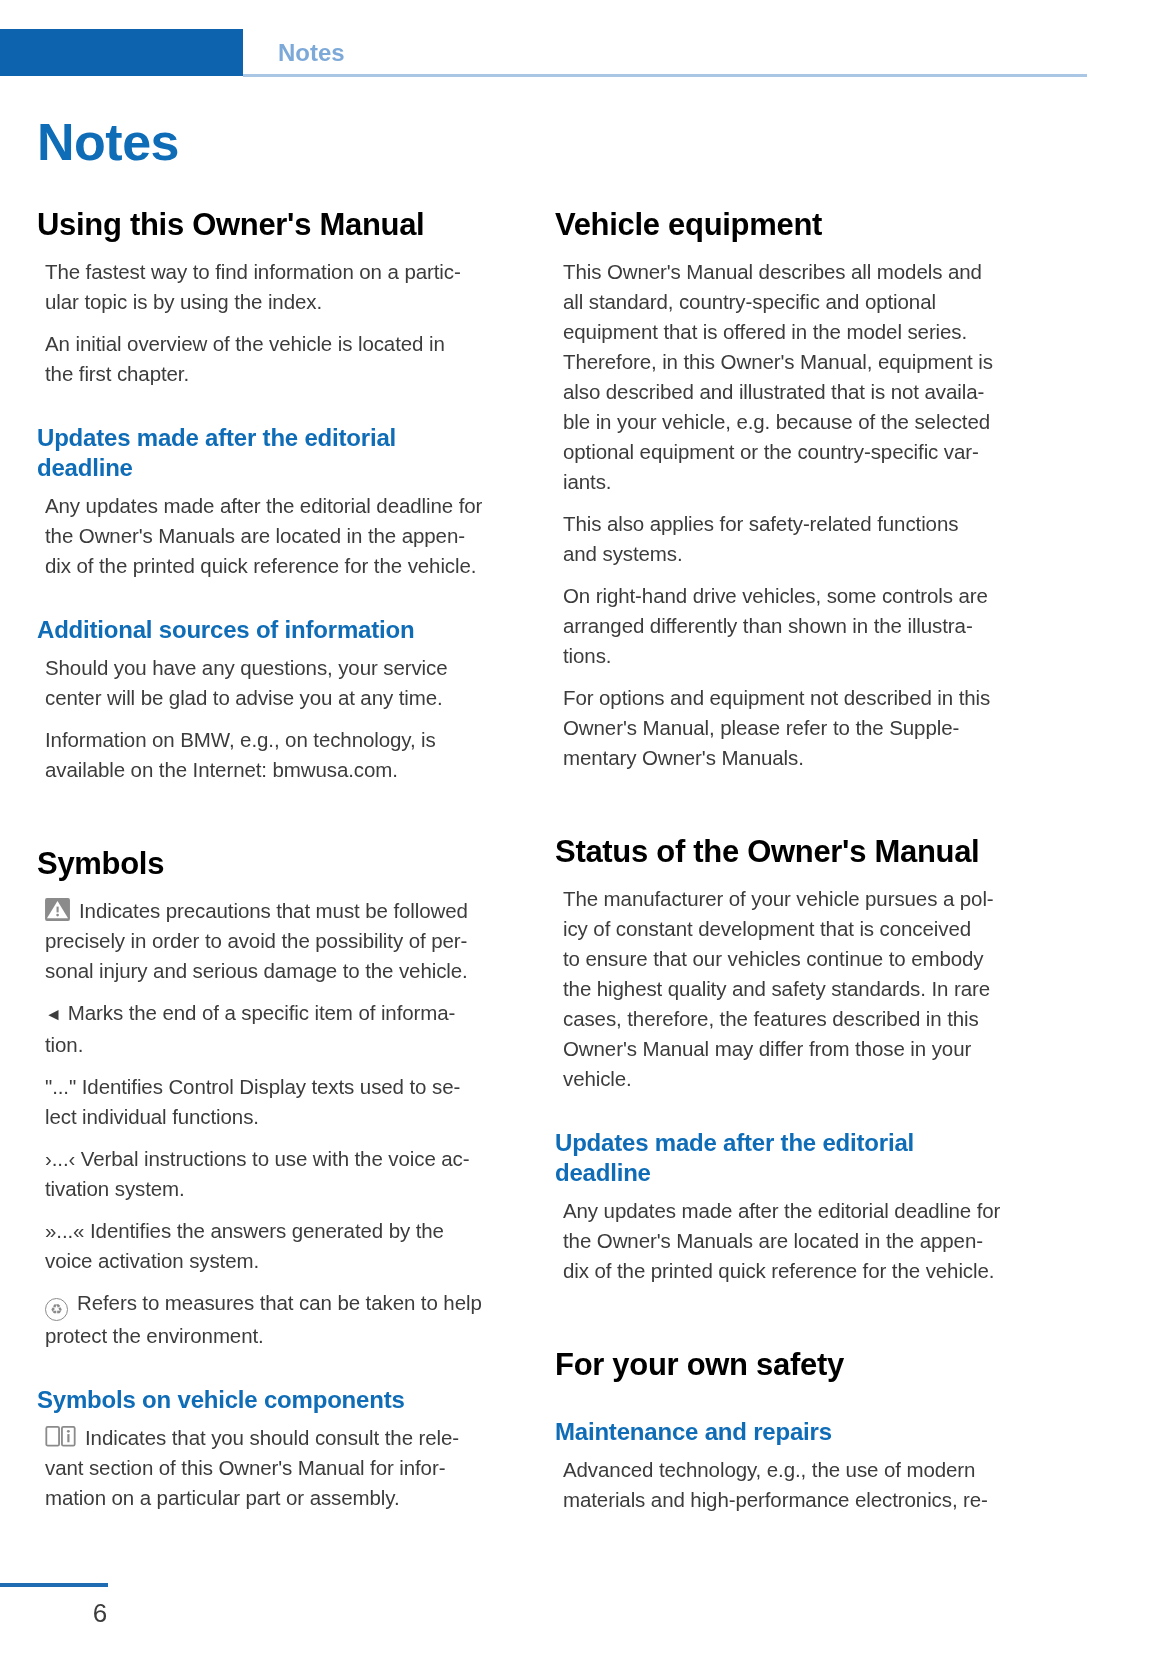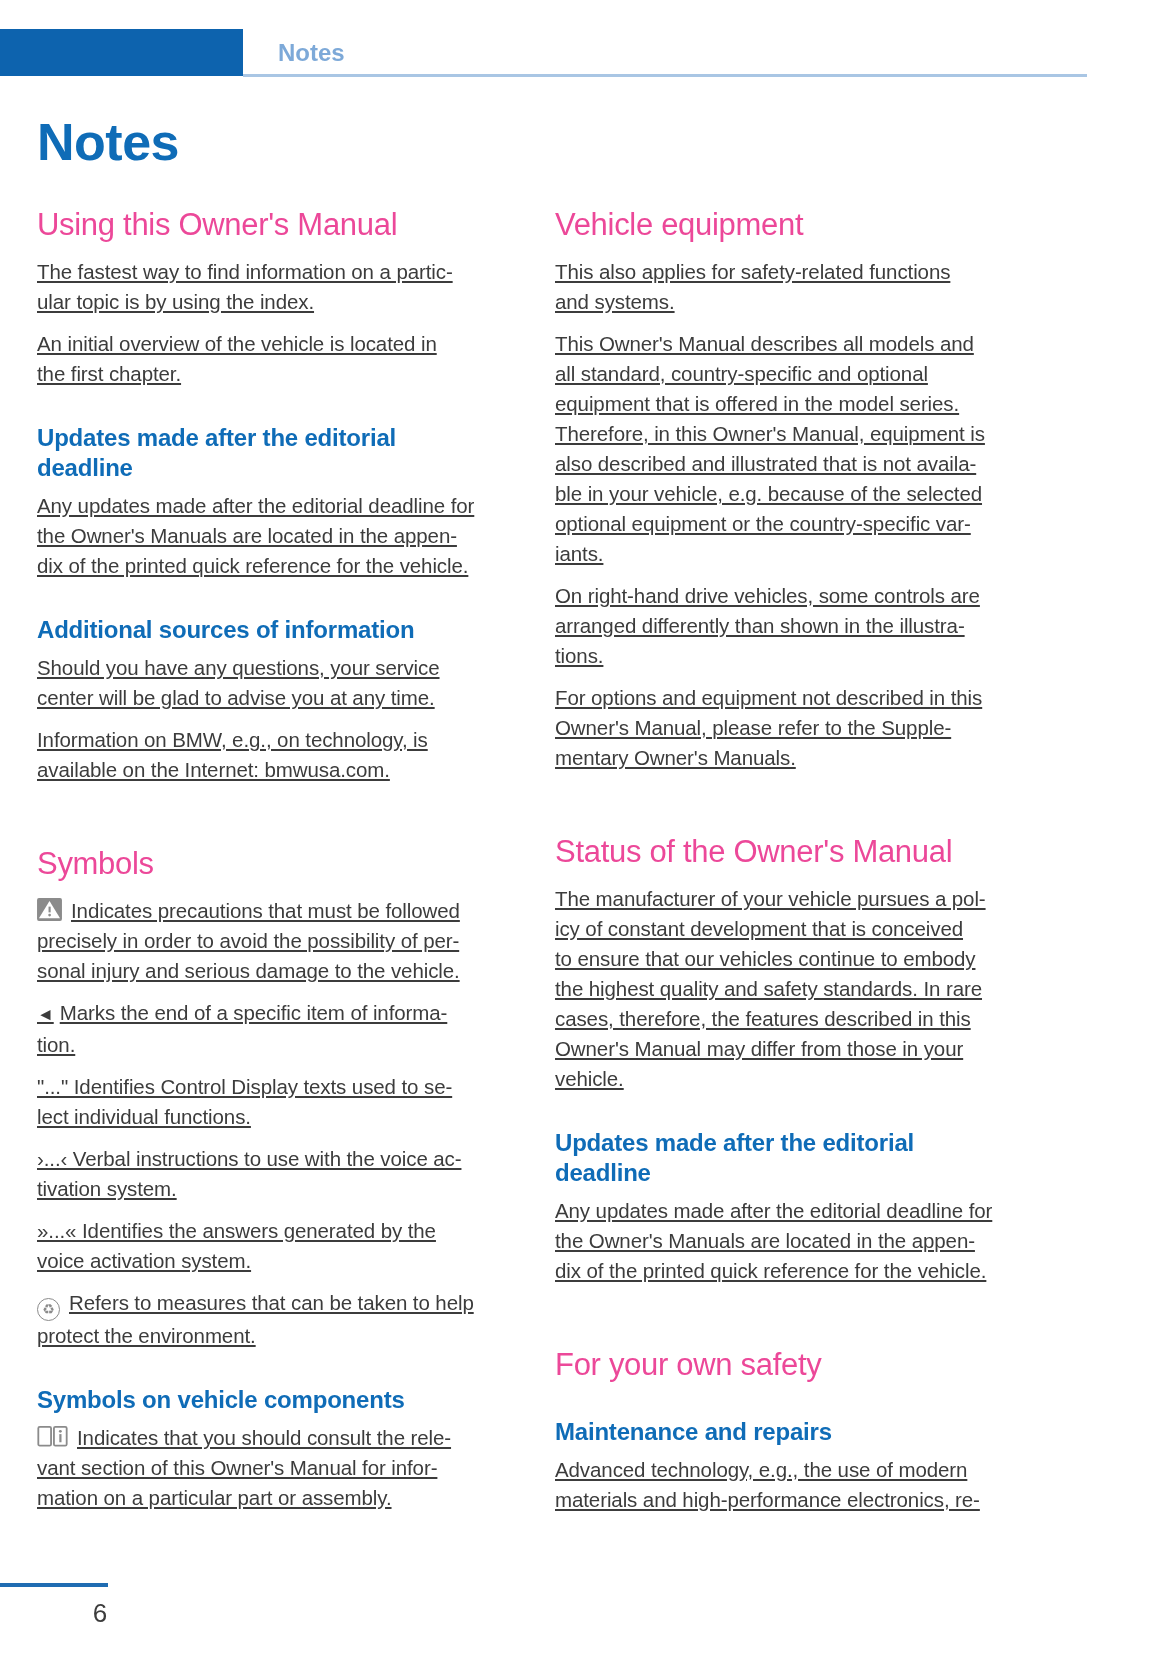--- a/index.html
+++ b/index.html
@@ -36,40 +36,39 @@
     font-size:52px; line-height:56px;
     font-weight:bold; color:#0f6cb7;
     letter-spacing:-0.5px;
   }
   .columns { display:flex; align-items:flex-start; }
   .col { display:block; }
   .col-left  { width:482px; }
   .col-right { width:478px; margin-left:36px; }
   h2.sec {
     font-size:31px; line-height:37px;
-    font-weight:normal; color:#ec4899;
+    font-weight:bold; color:#000000;
     margin:60px 0 14px 0;
     letter-spacing:-0.3px;
     white-space:pre-line;
   }
   .col > h2.sec:first-child { margin-top:36px; }
   h3.sub {
     font-size:24px; line-height:30px;
     font-weight:bold; color:#0f6cb7;
     margin:34px 0 8px 0;
     letter-spacing:-0.2px;
     white-space:pre-line;
   }
   p.body {
     font-size:20.5px; line-height:30px;
     color:#3c3c3c;
-    margin:0 0 12px 0;
+    margin:0 0 12px 8px;
     white-space:pre-line;
     letter-spacing:-0.1px;
-    text-decoration:underline;
   }
   
   .pict {
     display:inline-block;
     vertical-align:-3px;
     margin-right:9px;
     white-space:normal;
   }
   .pict svg { display:block; }
   .pict-recycle {
@@ -163,30 +162,30 @@
               <rect x="17.5" y="2" width="13.3" height="19.5" rx="1.5" fill="none" stroke="#8b8b8b" stroke-width="1.9"></rect>
               <rect x="23.1" y="9.5" width="2.3" height="8.5" fill="#8b8b8b"></rect>
               <circle cx="24.2" cy="6.6" r="1.5" fill="#8b8b8b"></circle>
             </svg></span><span>Indicates that you should consult the rele-
 vant section of this Owner's Manual for infor-
 mation on a particular part or assembly.</span></p>
     </div>
 
     <div class="col col-right">
       <h2 class="sec">Vehicle equipment</h2>
-      <p class="body">This also applies for safety-related functions
-and systems.</p>
       <p class="body">This Owner's Manual describes all models and
 all standard, country-specific and optional
 equipment that is offered in the model series.
 Therefore, in this Owner's Manual, equipment is
 also described and illustrated that is not availa-
 ble in your vehicle, e.g. because of the selected
 optional equipment or the country-specific var-
 iants.</p>
+      <p class="body">This also applies for safety-related functions
+and systems.</p>
       <p class="body">On right-hand drive vehicles, some controls are
 arranged differently than shown in the illustra-
 tions.</p>
       <p class="body">For options and equipment not described in this
 Owner's Manual, please refer to the Supple-
 mentary Owner's Manuals.</p>
 
       <h2 class="sec">Status of the Owner's Manual</h2>
       <p class="body">The manufacturer of your vehicle pursues a pol-
 icy of constant development that is conceived

